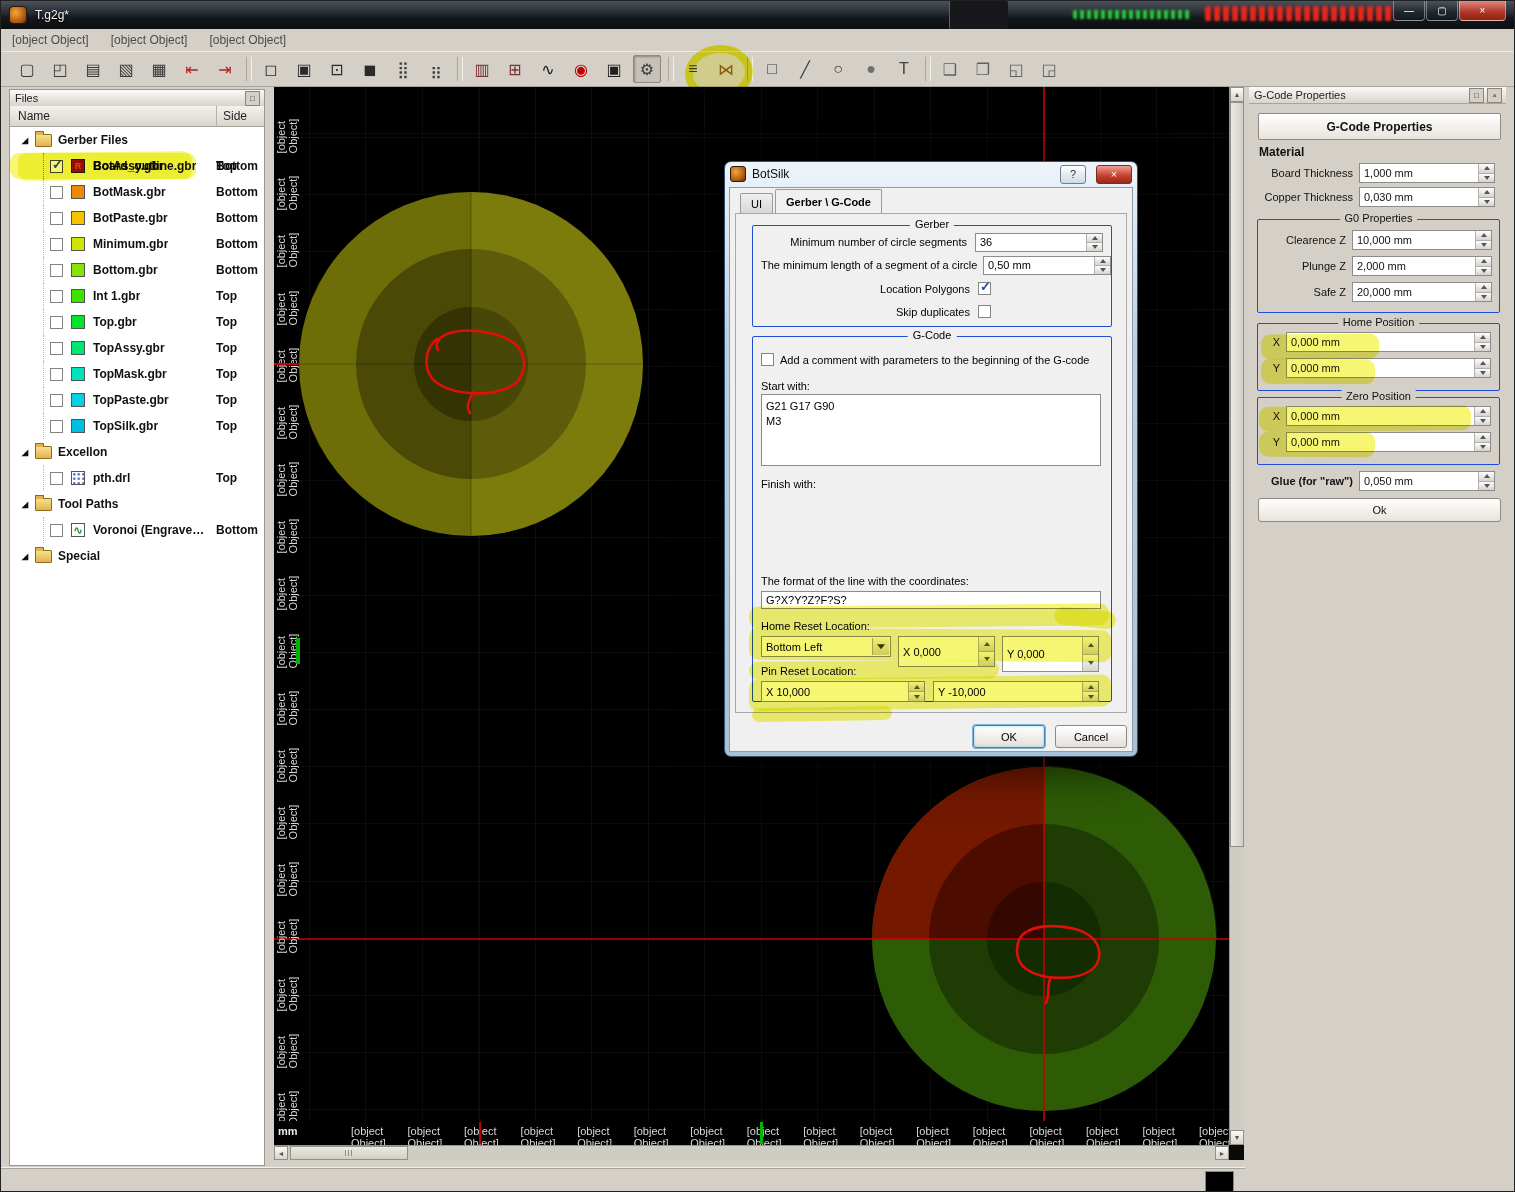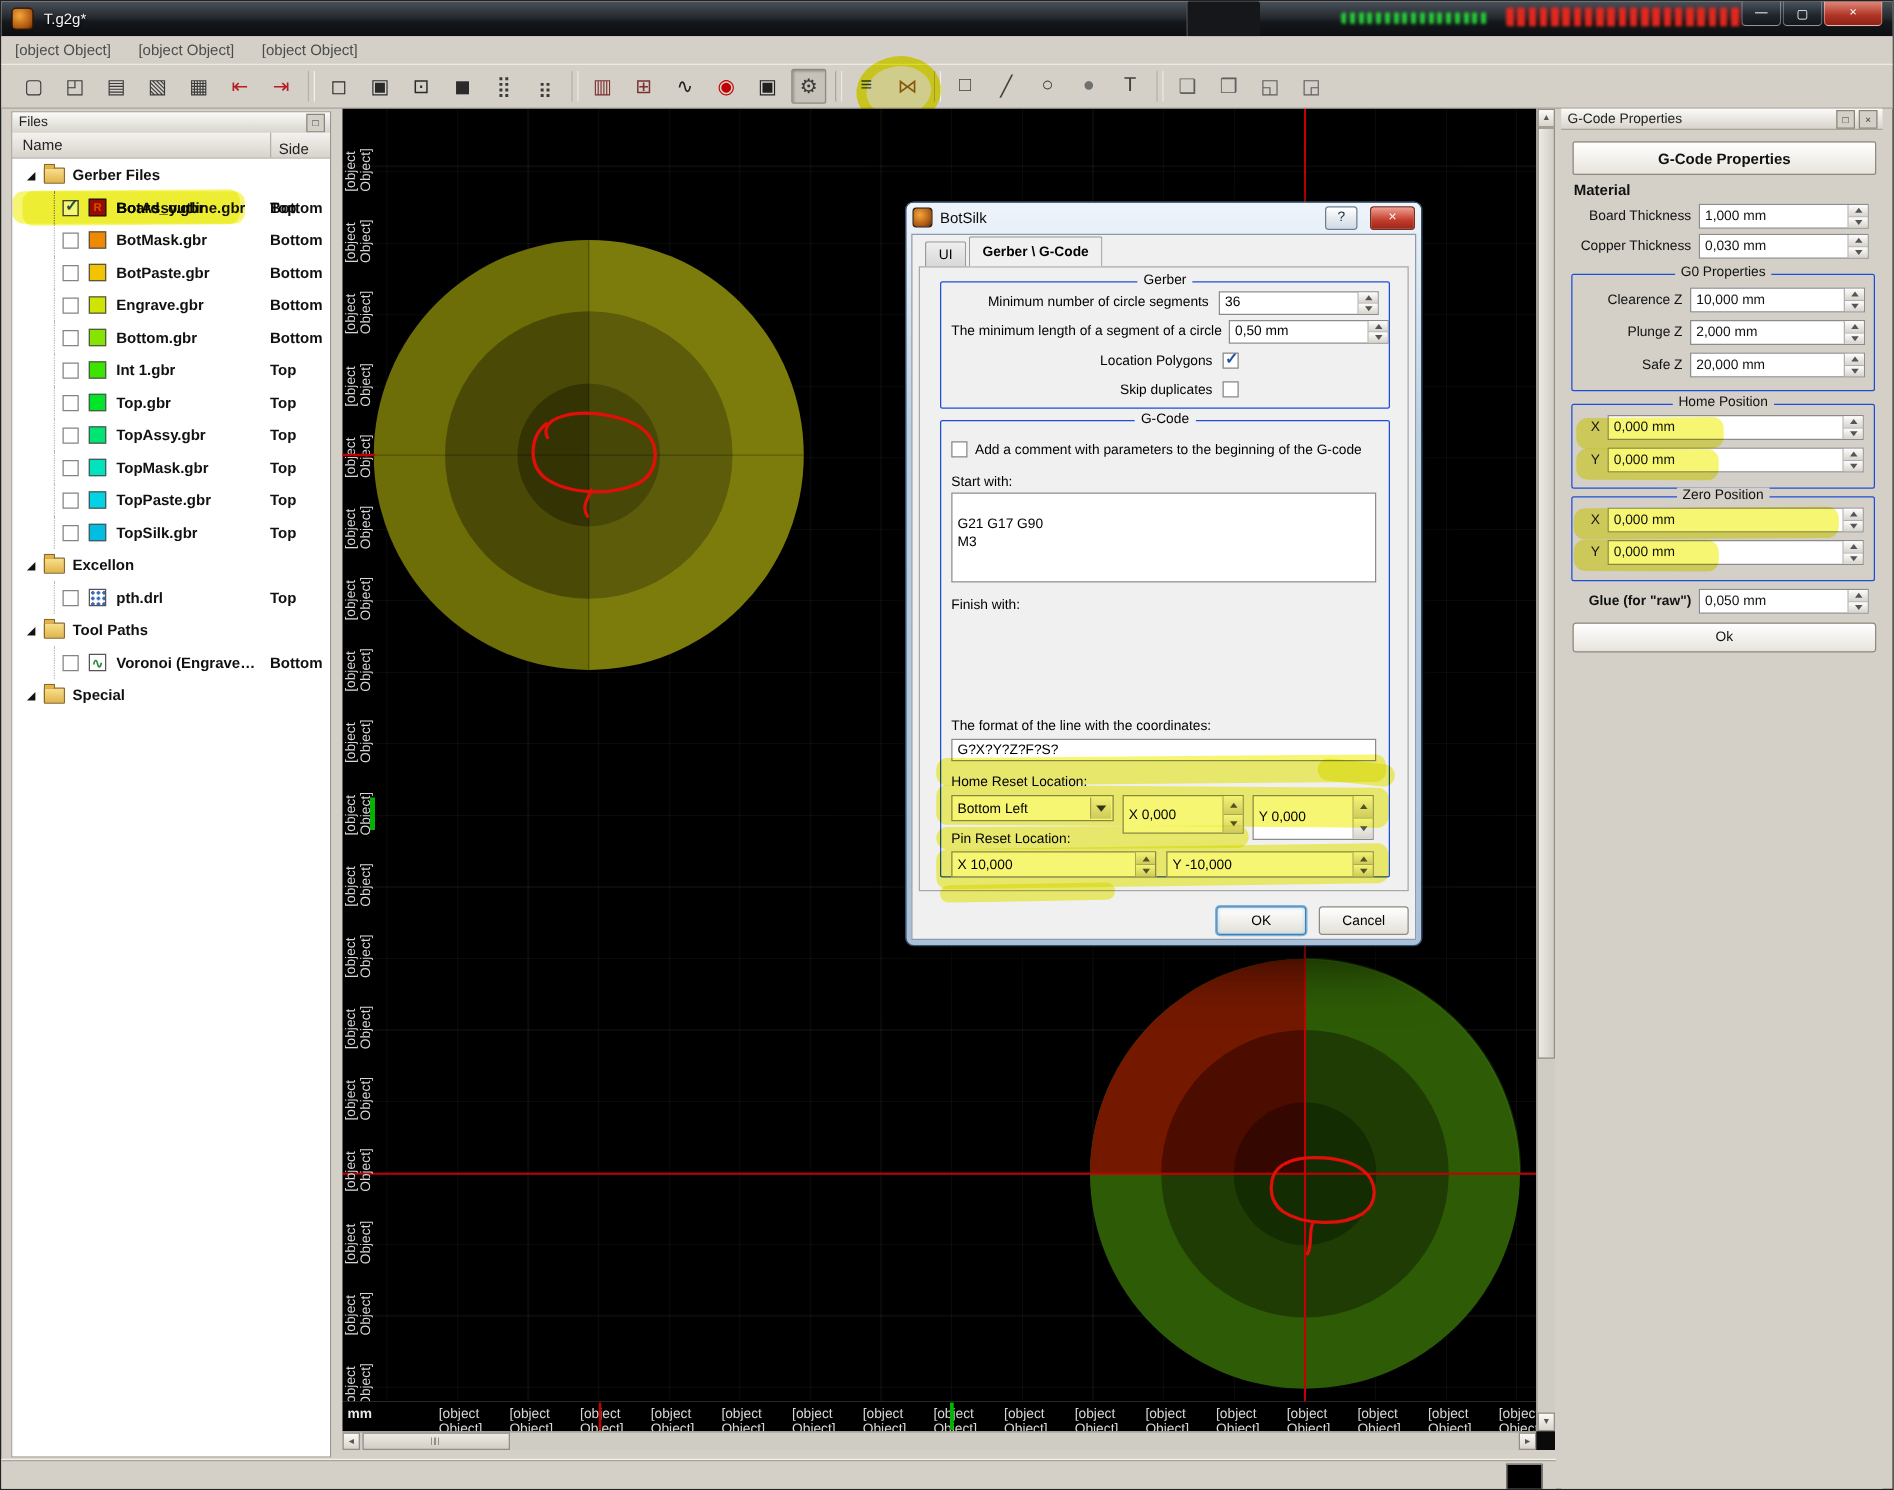--- a/index.html
+++ b/index.html
@@ -21,21 +21,21 @@
   .toolbar{position:absolute;left:0;top:50px;width:1515px;height:36px;background:#d4d0c8;border-top:1px solid #eceae4;border-bottom:1px solid #a8a49c;display:flex;align-items:center;padding-left:12px;box-sizing:border-box;}
   .ticon{width:26px;height:26px;display:flex;align-items:center;justify-content:center;font-size:16px;margin-right:5px;border:1px solid transparent;border-radius:2px;}
   .ticon.active{background:#c6c2ba;border:1px solid #8e8a82;box-shadow:inset 1px 1px 2px rgba(0,0,0,.3);}
   .ticon.sep{width:4px;height:24px;border-left:1px solid #aaa69e;border-right:1px solid #f2f0ea;margin:0 5px 0 2px;font-size:0;}
   .tb-ring{position:absolute;left:684px;top:44px;width:52px;height:40px;border:8px solid rgba(238,238,0,.78);background:rgba(238,238,0,.30);border-radius:50%;transform:rotate(-7deg);mix-blend-mode:multiply;z-index:15;pointer-events:none;}
   
   .files-panel{position:absolute;left:8px;top:88px;width:256px;height:1077px;background:#fff;border:1px solid #9a968e;box-sizing:border-box;}
   .phead{position:absolute;left:0;top:0;right:0;height:16px;background:linear-gradient(#fbfaf8,#d8d4cc);border-bottom:1px solid #a8a49c;display:flex;align-items:center;font-size:11px;color:#222;padding-left:5px;}
   .pbtn{width:13px;height:13px;border:1px solid #8a867e;background:#d4d0c8;display:flex;align-items:center;justify-content:center;font-size:8px;color:#333;margin-left:3px;}
   .phead .pbtns{position:absolute;right:4px;top:1px;display:flex;}
-  .cols{position:absolute;left:0;top:16px;right:0;height:20px;background:linear-gradient(#f4f2ee,#d8d4cc);border-bottom:1px solid #a8a49c;display:flex;font-size:12px;color:#222;align-items:flex-end;}
+  .cols{position:absolute;left:0;top:16px;right:0;height:20px;background:linear-gradient(#f4f2ee,#d8d4cc);border-bottom:1px solid #a8a49c;display:flex;font-size:12px;color:#222;align-items:center;}
   .coln{padding-left:8px;width:198px;border-right:1px solid #b4b0a8;height:100%;display:flex;align-items:center;}
   .cols .colside{padding-left:6px;}
   .frows{position:absolute;left:0;top:37px;right:0;bottom:0;background:#fff;overflow:hidden;}
   .frow{position:relative;height:26px;display:flex;align-items:center;font-size:12px;font-weight:600;color:#111;}
   .frow.folder{padding-left:12px;}
   .frow:not(.folder){padding-left:40px;}
   .frow:not(.folder)::before{content:"";position:absolute;left:33px;top:0;bottom:0;border-left:1px dotted #b8b8b8;}
   .tw{width:13px;font-size:8px;color:#111;}
   .frow:not(.folder) .tw,.frow:not(.folder) .fico{display:none;}
   .fico{width:15px;height:11px;background:linear-gradient(#f7df8a,#e3b44d);border:1px solid #8a6a20;border-radius:1px;position:relative;margin-right:6px;}
@@ -111,21 +111,21 @@
   .fset1{left:16px;top:11px;width:358px;height:100px;}
   .fset2{left:16px;top:122px;width:358px;height:364px;}
   .drows{position:absolute;left:8px;right:8px;top:6px;bottom:4px;display:flex;flex-direction:column;justify-content:space-between;}
   .drow{height:20px;display:flex;align-items:center;font-size:11px;}
   .dlabel{width:214px;text-align:right;padding-right:8px;white-space:nowrap;}
   .drow .gctl{width:128px;display:flex;}
   .drow .spin{width:128px;height:19px;}
   .drow .cbx{display:none;}
   .drow.check .cbx{display:inline-block;}
   .flabel2{position:absolute;font-size:11px;white-space:nowrap;}
-  .tarea{position:absolute;left:8px;width:340px;height:72px;background:#fff;border:1px solid #8c8c8c;font-size:11px;padding:17px 4px;white-space:pre-wrap;box-sizing:border-box;line-height:1.35;}
+  .tarea{position:absolute;left:8px;width:340px;height:72px;background:#fff;border:1px solid #8c8c8c;font-size:11px;padding:4px 4px;white-space:pre-wrap;box-sizing:border-box;line-height:1.35;}
   .finput{position:absolute;left:8px;width:340px;height:18px;background:#fff;border:1px solid #8c8c8c;font-size:11px;display:flex;align-items:center;padding-left:4px;box-sizing:border-box;}
   .hrrow{position:absolute;left:8px;height:21px;display:flex;gap:7px;}
   .dbtn{position:absolute;width:70px;height:21px;background:linear-gradient(#ffffff,#e4e0d8);border:1px solid #8e8a82;border-radius:3px;display:flex;align-items:center;justify-content:center;font-size:11px;}
   .dbtn.focus{border-color:#3c7fb1;box-shadow:0 0 0 1px #7ab3dc,inset 0 0 3px #9ecef0;}
   
   .hl{position:absolute;background:rgba(238,238,0,.55);mix-blend-mode:multiply;border-radius:9px;pointer-events:none;z-index:20;}
 </style>
 </head>
 <body>
 
@@ -285,21 +285,21 @@
           <span class="flabel">BotPaste.gbr</span>
           <span class="fside">Bottom</span>
         </div>
 
         <div class="frow file">
 
           <span class="cbx"></span>
           <span class="swatch" style="background: rgb(207, 228, 0);">
             <i class="mark"></i>
           </span>
-          <span class="flabel">Engrave.gbr</span>
+          <span class="flabel">Minimum.gbr</span>
           <span class="fside">Bottom</span>
         </div>
 
         <div class="frow file">
 
           <span class="cbx"></span>
           <span class="swatch" style="background: rgb(134, 228, 0);">
             <i class="mark"></i>
           </span>
           <span class="flabel">Bottom.gbr</span>

